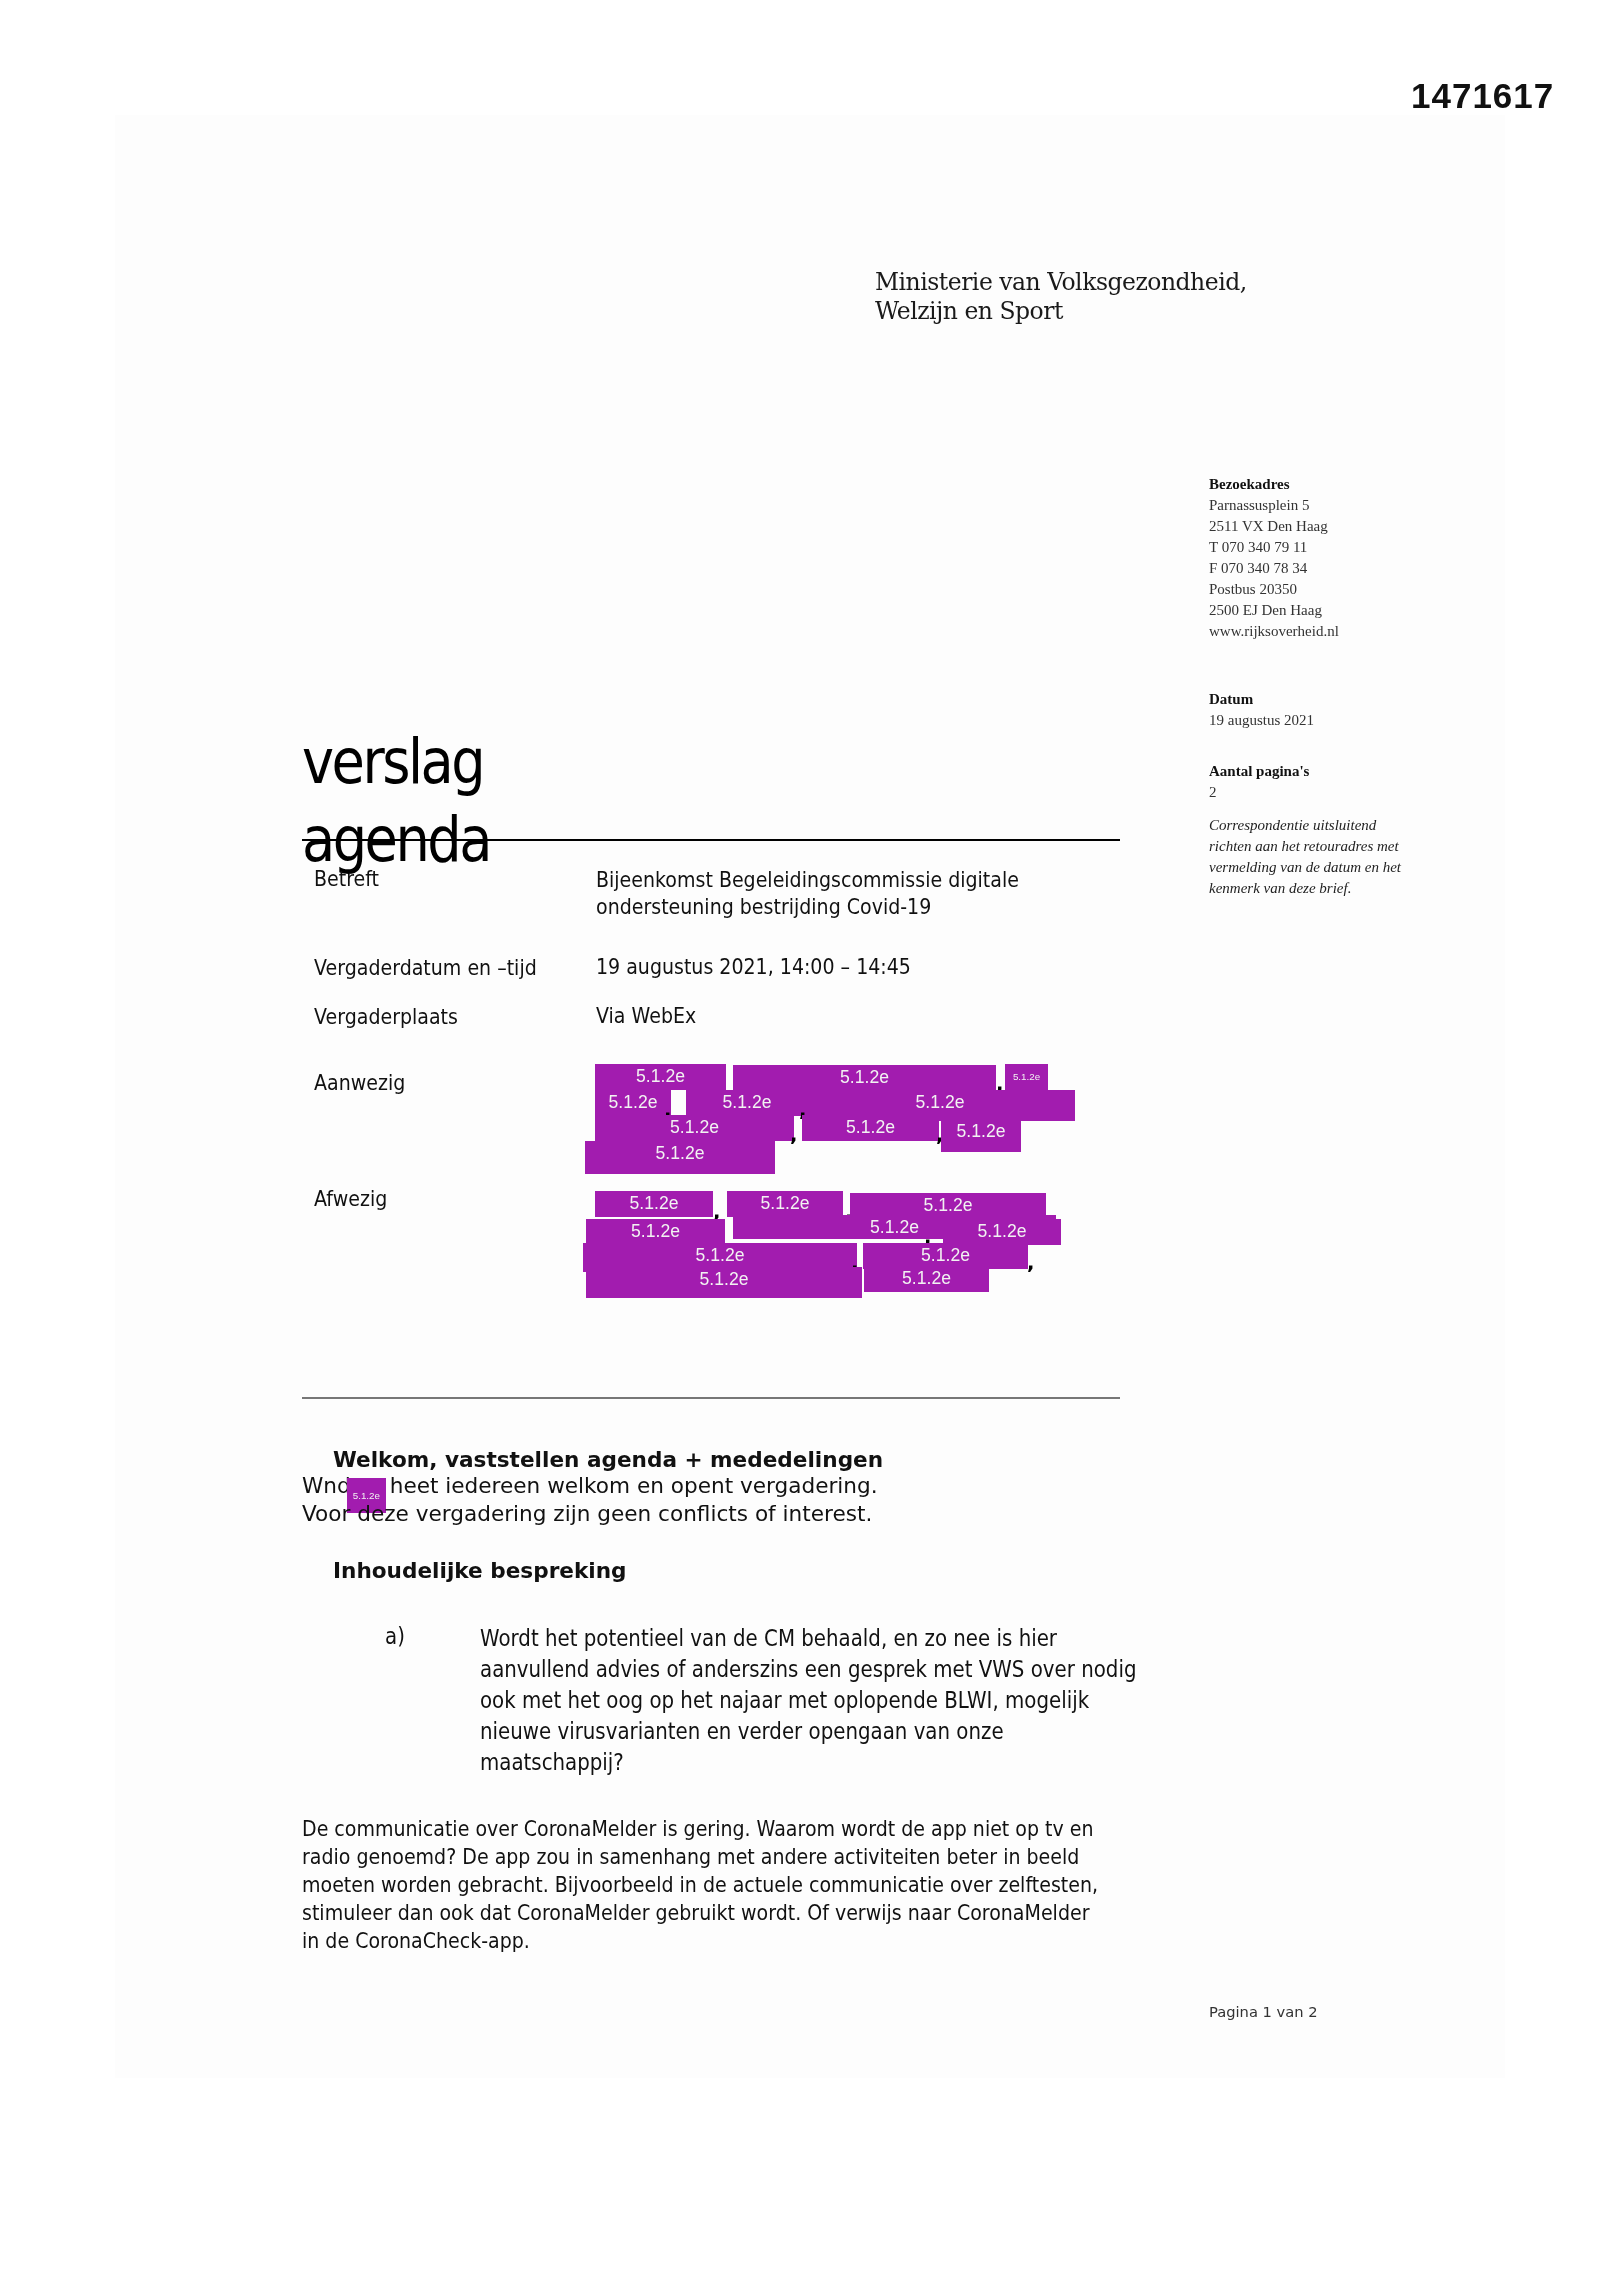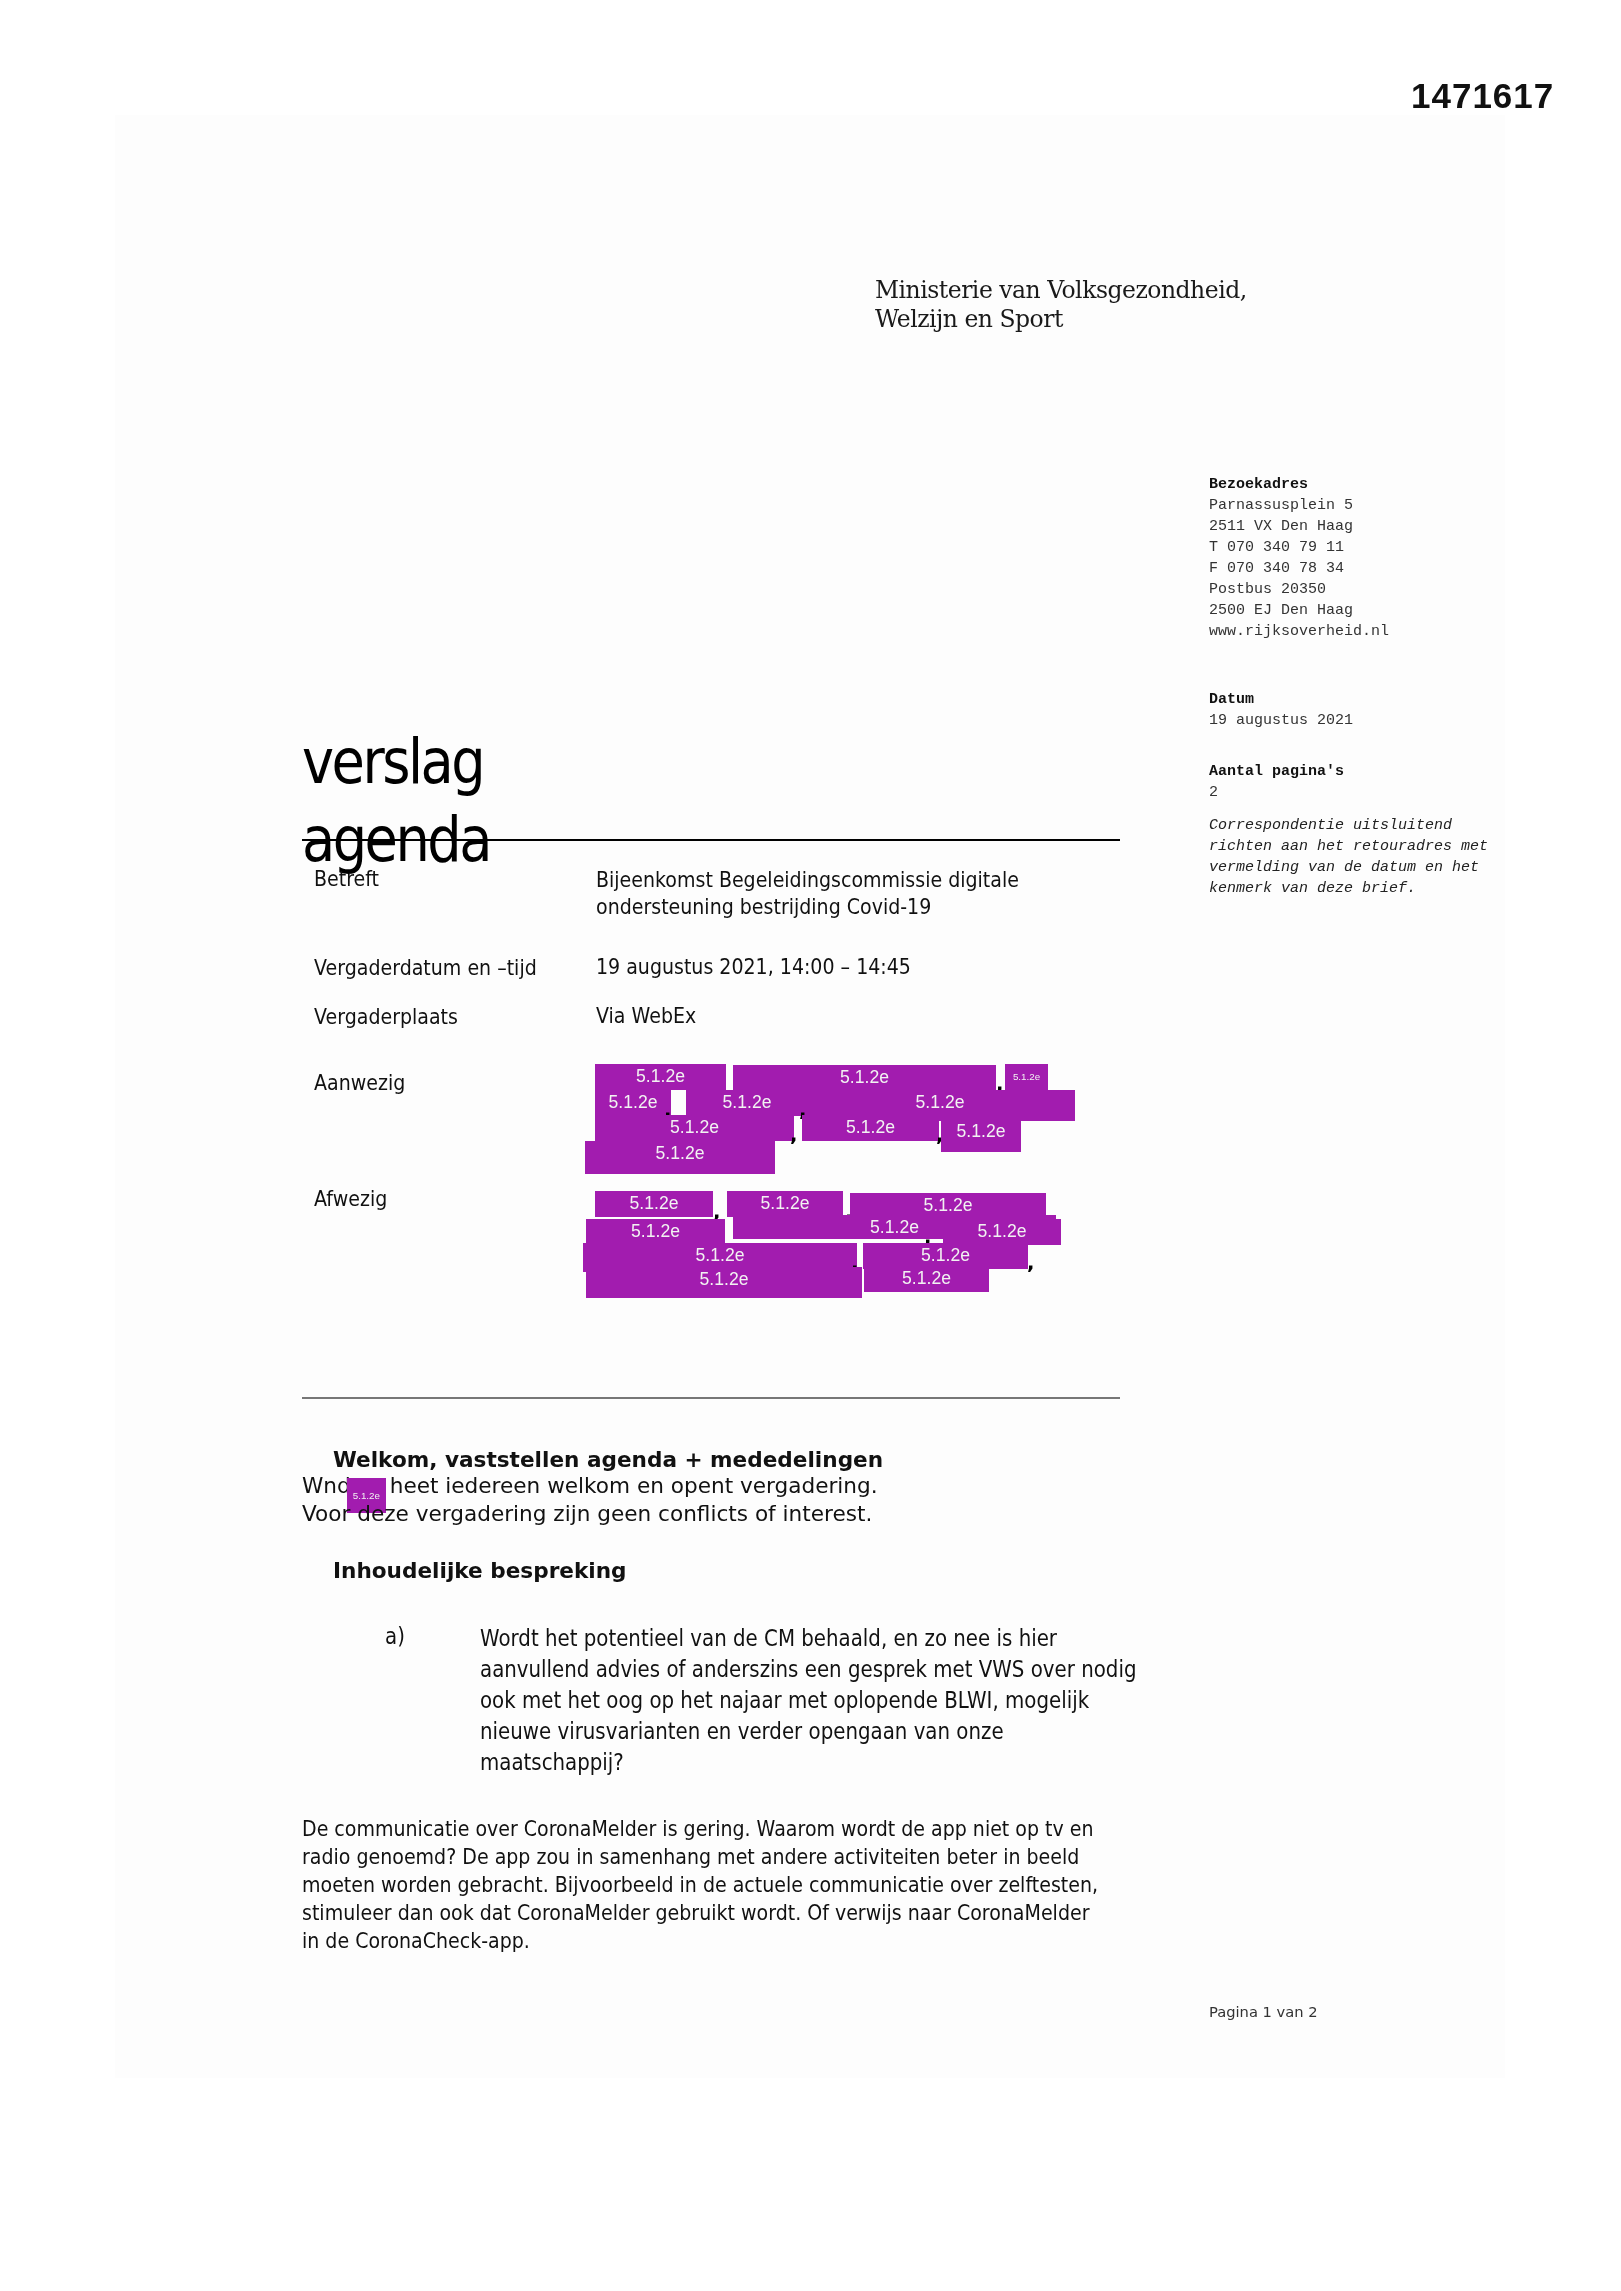--- a/index.html
+++ b/index.html
@@ -11,24 +11,24 @@
   .sheet {
     position: absolute; left: 115px; top: 115px; width: 1390px; height: 1963px;
     background: #fdfdfd;
   }
   .abs { position: absolute; }
   .docid {
     left: 1411px; top: 76px; font-family: "Liberation Sans", sans-serif;
     font-size: 35px; color: #111; letter-spacing: 1px; font-weight: bold;
   }
   .ministry {
-    left: 875px; top: 276px; font-family: "DejaVu Serif", serif; font-size: 23.5px;
+    left: 875px; top: 268px; font-family: "DejaVu Serif", serif; font-size: 23.5px;
     line-height: 29px; color: #1a1a1a; letter-spacing: -0.5px;
   }
-  .sidebar { left: 1209px; font-family: Liberation Mono, monospace; font-size: 15px; color: #333; line-height: 21px; }
+  .sidebar { left: 1209px; font-family: Liberation Serif, serif; font-size: 15px; color: #333; line-height: 21px; }
   .sidebar .lbl { font-weight: bold; color: #111; }
   .sidebar .italic { font-style: italic; color: #222; }
   .big-title {
     left: 302px; top: 723px; font-family: "DejaVu Sans", sans-serif;
     font-size: 63px; line-height: 78px; font-weight: normal; color: #000;
     letter-spacing: -2.9px; transform: scaleX(0.86); transform-origin: left top;
   }
   .hr-black { left: 302px; top: 839px; width: 818px; height: 2px; background: #000; }
   .hr-grey { left: 302px; top: 1397px; width: 818px; height: 2px; background: #777; }
   .row-lbl { left: 314px; font-size: 21.6px; color: #111; }

